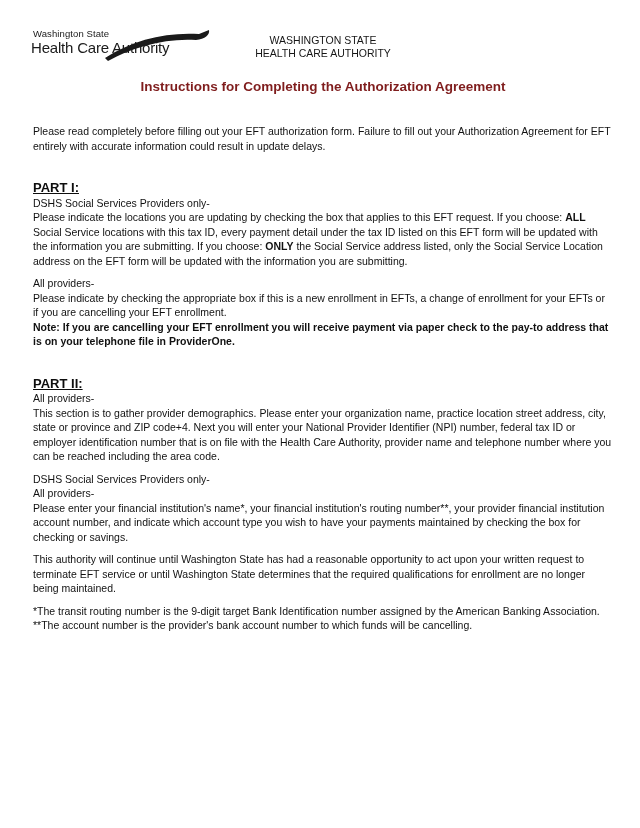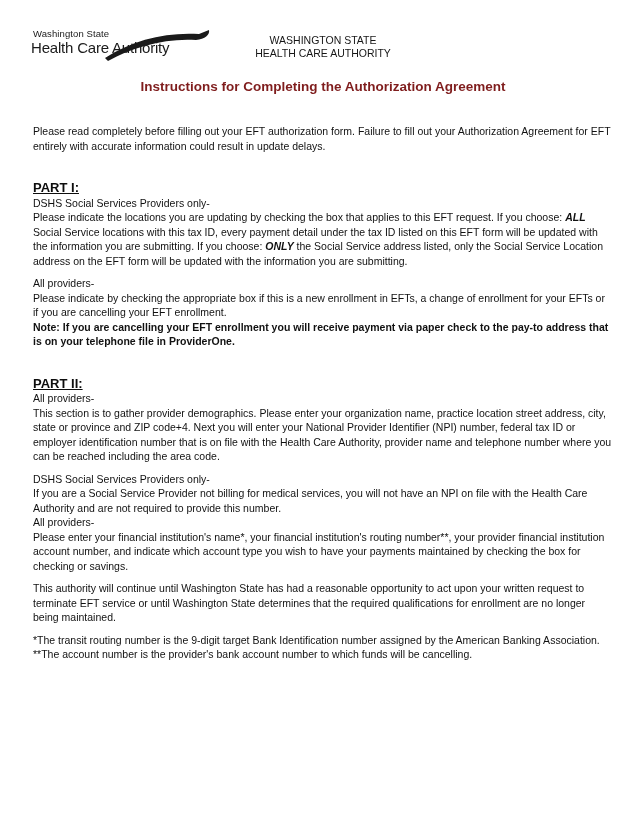--- a/index.html
+++ b/index.html
@@ -71,21 +71,21 @@
   .section-heading {
     margin: 28px 0 0 0;
     font-size: 13px;
     line-height: 14.5px;
     font-weight: bold;
     text-decoration: underline;
     color: #0d0d0d;
   }
   .block { margin-top: 0; }
   .block-gap { margin-top: 8px; }
-  .b { font-weight: bold; font-style: italic; }
+  .b { font-weight: bold; }
   .note { font-weight: bold; }
 </style>
 </head>
 <body>
 
 <div class="page">
 
   <div class="header">
     <div class="logo">
       <svg class="swoosh" viewBox="0 0 112 32" xmlns="http://www.w3.org/2000/svg" aria-hidden="true">
@@ -117,21 +117,20 @@
     <p class="note">Note: If you are cancelling your EFT enrollment you will receive payment via paper check to the pay-to address that is on your telephone file in ProviderOne.</p>
   </div>
 
   <h2 class="section-heading">PART II:</h2>
   <div class="block">
     <p>All providers-</p>
     <p>This section is to gather provider demographics. Please enter your organization name, practice location street address, city, state or province and ZIP code+4. Next you will enter your National Provider Identifier (NPI) number, federal tax ID or employer identification number that is on file with the Health Care Authority, provider name and telephone number where you can be reached including the area code.</p>
   </div>
   <div class="block block-gap">
     <p>DSHS Social Services Providers only-</p>
-    <p>If you are a Social Service Provider not billing for medical services, you will not have an NPI on file with the Health Care Authority and are not required to provide this number.</p>
   </div>
 
   <div class="block">
     <p>All providers-</p>
     <p>Please enter your financial institution's name*, your financial institution's routing number**, your provider financial institution account number, and indicate which account type you wish to have your payments maintained by checking the box for checking or savings.</p>
   </div>
   <p class="block-gap">This authority will continue until Washington State has had a reasonable opportunity to act upon your written request to terminate EFT service or until Washington State determines that the required qualifications for enrollment are no longer being maintained.</p>
   <div class="block block-gap">
     <p>*The transit routing number is the 9-digit target Bank Identification number assigned by the American Banking Association.</p>
     <p>**The account number is the provider's bank account number to which funds will be cancelling.</p>

